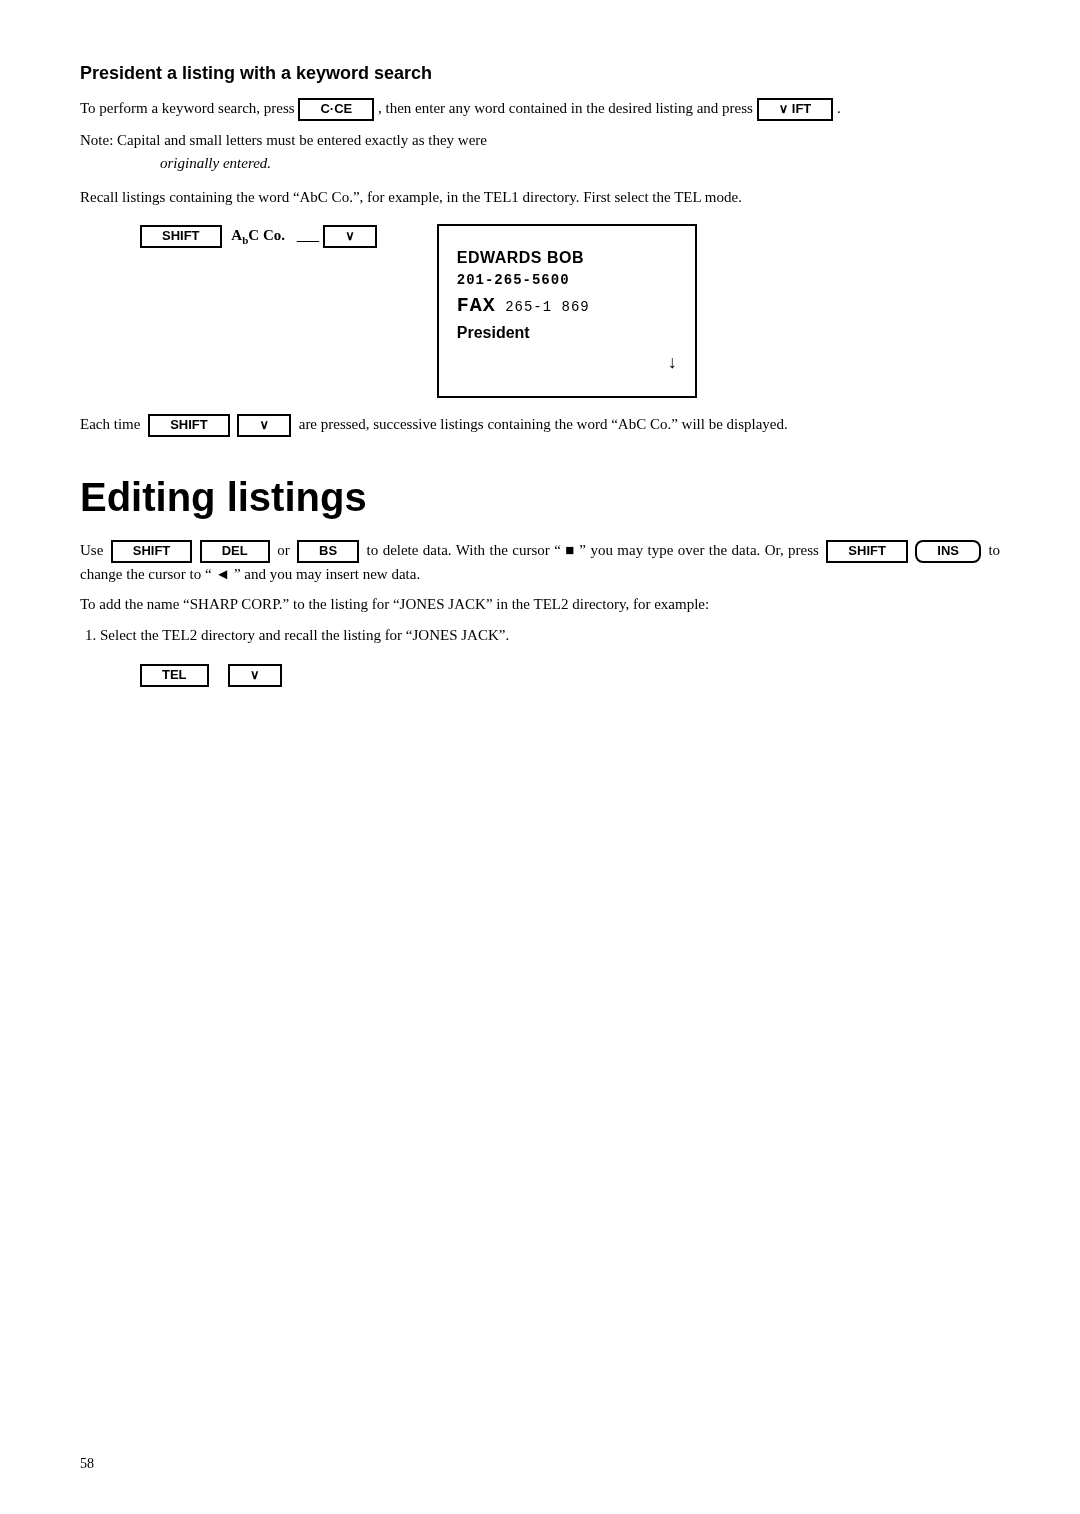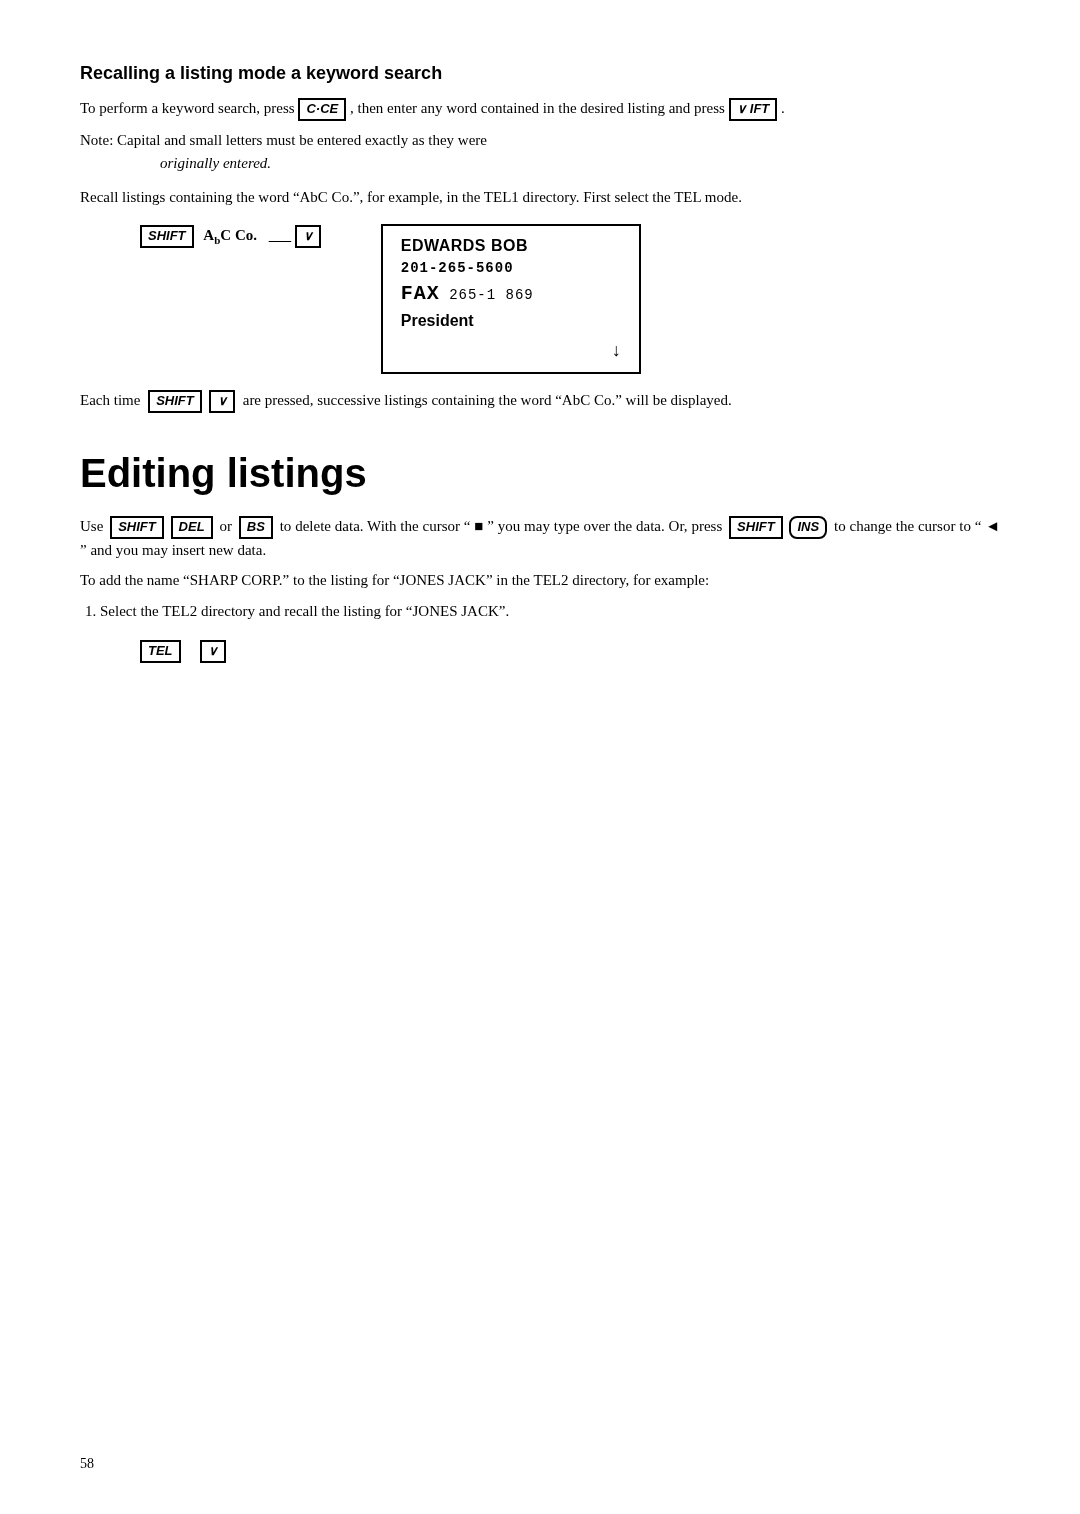--- a/index.html
+++ b/index.html
@@ -26,28 +26,27 @@
       text-align: justify;
     }
 
     .note-italic {
       font-style: italic;
     }
 
     .kbd {
       display: inline-block;
       border: 2px solid #000;
-      padding: 1px 6px;
+      padding: 1px 20px;
       font-family: Arial, sans-serif;
       font-size: 13px;
       font-weight: bold;
       line-height: 1.3;
       vertical-align: middle;
       background: #fff;
-      font-style: italic;
     }
 
     .section-block {
       margin-bottom: 20px;
     }
 
     .keyword-example {
       display: flex;
       flex-direction: row;
       align-items: flex-start;
@@ -57,21 +56,21 @@
 
     .keyword-left {
       display: flex;
       flex-direction: row;
       gap: 4px;
       margin-left: 60px;
     }
 
     .result-box {
       border: 2px solid #000;
-      padding: 8px 18px;
+      padding: 20px 18px;
       min-width: 260px;
       font-family: Arial, sans-serif;
     }
 
     .result-box .name {
       font-size: 16px;
       font-weight: bold;
       letter-spacing: 0.5px;
     }
 
@@ -134,21 +133,21 @@
       bottom: 40px;
       left: 80px;
       font-size: 14px;
     }
   </style>
 </head>
 <body>
 
 <div class="section-block">
 
-  <div class="section-title">Recalling a listing mode a keyword search</div>
+  <div class="section-title">President a listing with a keyword search</div>
 
   <p class="para">
     <span>To perform a keyword search, press</span>
     <span class="kbd">C·CE</span>
     <span>, then enter any word contained in the desired listing and press</span>
     <span class="kbd">∨ IFT</span>
     <span>.</span>
   </p>
 
   <p class="para">

